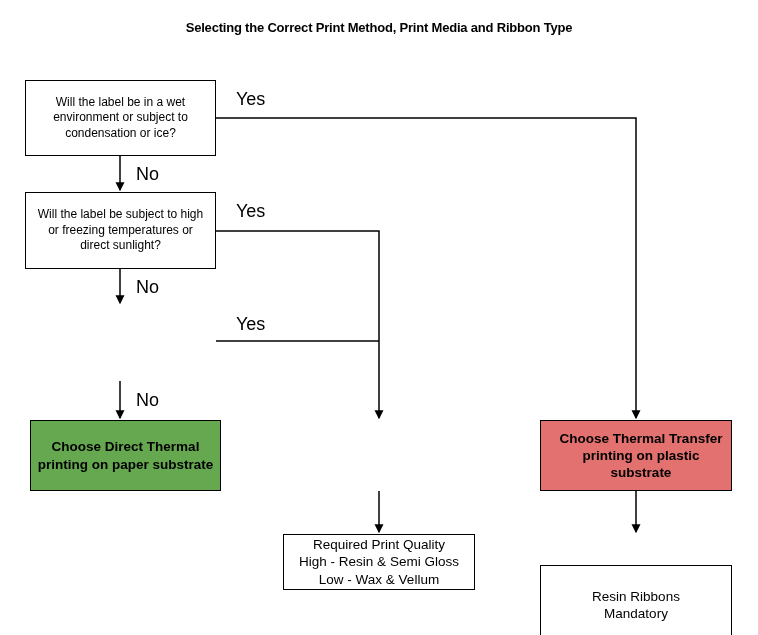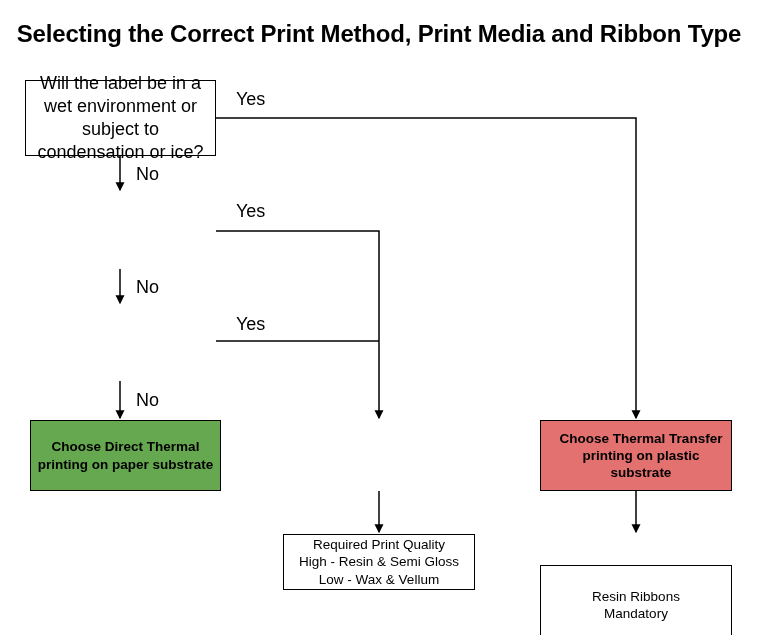--- a/index.html
+++ b/index.html
@@ -20,35 +20,35 @@
     inset: 0;
   }
   .title {
     position: absolute;
     left: 0;
     top: 20px;
     width: 758px;
     text-align: center;
     font-family: "Liberation Sans", sans-serif;
     font-weight: bold;
-    font-size: 24px;
+    font-size: 13px;
     letter-spacing: -0.2px;
     color: #000000;
   }
   .node {
     position: absolute;
     box-sizing: border-box;
     border: 1.5px solid #000000;
     background: #ffffff;
     display: flex;
     align-items: center;
     justify-content: center;
     text-align: center;
     line-height: 1.28;
-    font-size: 18px;
+    font-size: 12px;
     padding: 2px 6px;
     white-space: pre-line;
   }
   .node.decision {
     font-weight: normal;
   }
   .node.terminal {
     font-weight: bold;
     font-size: 13.5px;
   }
@@ -98,20 +98,21 @@
 
     <path d="M216,341 L379,341" stroke="#000" stroke-width="1.5" fill="none"></path>
 
     <path d="M379,491 L379,532" stroke="#000" stroke-width="1.5" fill="none" marker-end="url(#arrow)"></path>
 
     <path d="M636,491 L636,532" stroke="#000" stroke-width="1.5" fill="none" marker-end="url(#arrow)"></path>
   </svg>
 
   <div class="node decision" style="left:25px; top:80px; width:191px; height:76px;">Will the label be in a wet environment or subject to condensation or ice?</div>
 
+  <div class="node decision" style="left:25px; top:192px; width:191px; height:77px;">Will the label be subject to high or freezing temperatures or direct sunlight?</div>
 
 
   <div class="node terminal" style="left:30px; top:420px; width:191px; height:71px; background:#66a84f;">Choose Direct Thermal printing on paper substrate</div>
 
 
   <div class="node terminal" style="left:540px; top:420px; width:192px; height:71px; background:#e2716f;padding-left:16px;">Choose Thermal Transfer printing on plastic substrate</div>
 
   <div class="node outcome" style="left:283px; top:534px; width:192px; height:56px;">Required Print Quality
 High - Resin &amp; Semi Gloss
 Low - Wax &amp; Vellum</div>

